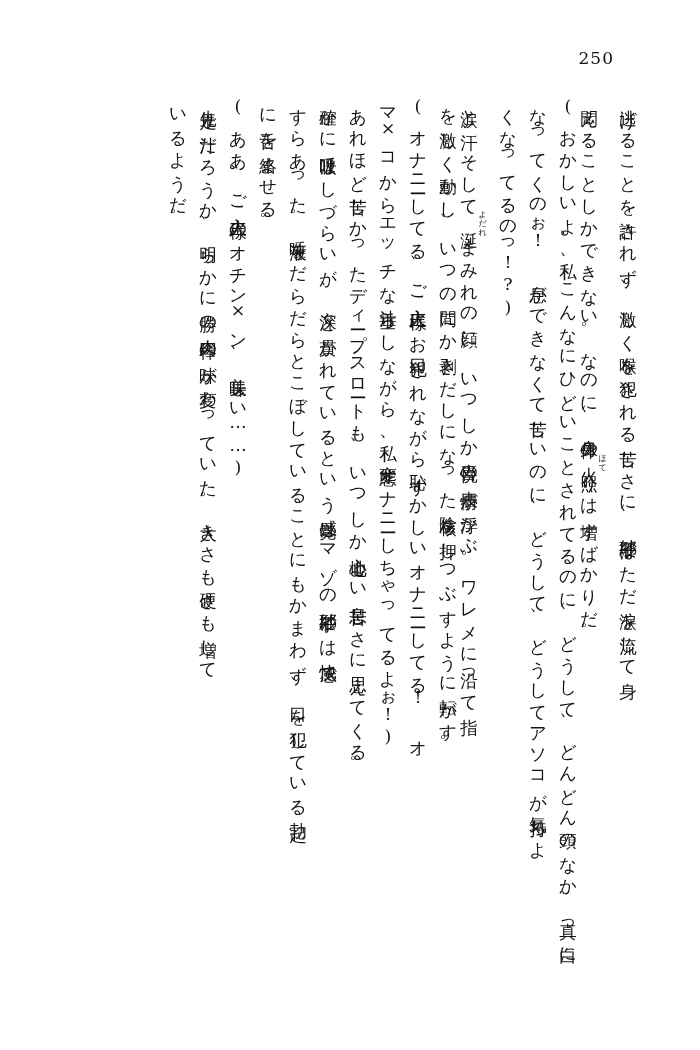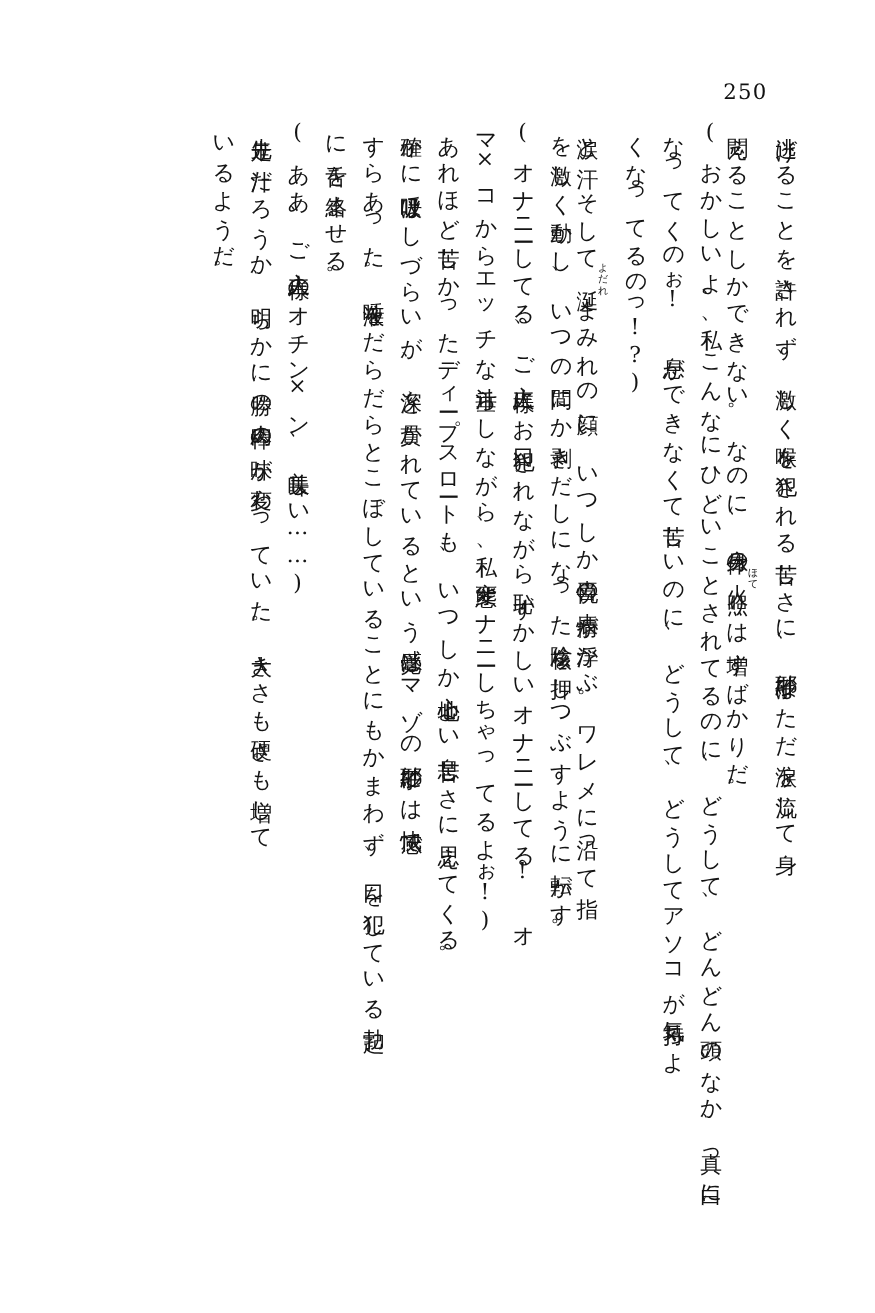--- a/index.html
+++ b/index.html
@@ -24,21 +24,20 @@
   }
 
   .page-number {
     position: absolute;
     top: 48px;
     right: 86px;
     font-size: 17px;
     letter-spacing: 1px;
     font-family: "DejaVu Serif", "Liberation Serif", serif;
     color: #111;
-    margin-top: 16px;
   }
 
   .body-text {
     position: absolute;
     top: 96px;
     right: 64px;
     left: 58px;
     bottom: 52px;
     display: flex;
     flex-direction: row-reverse;

